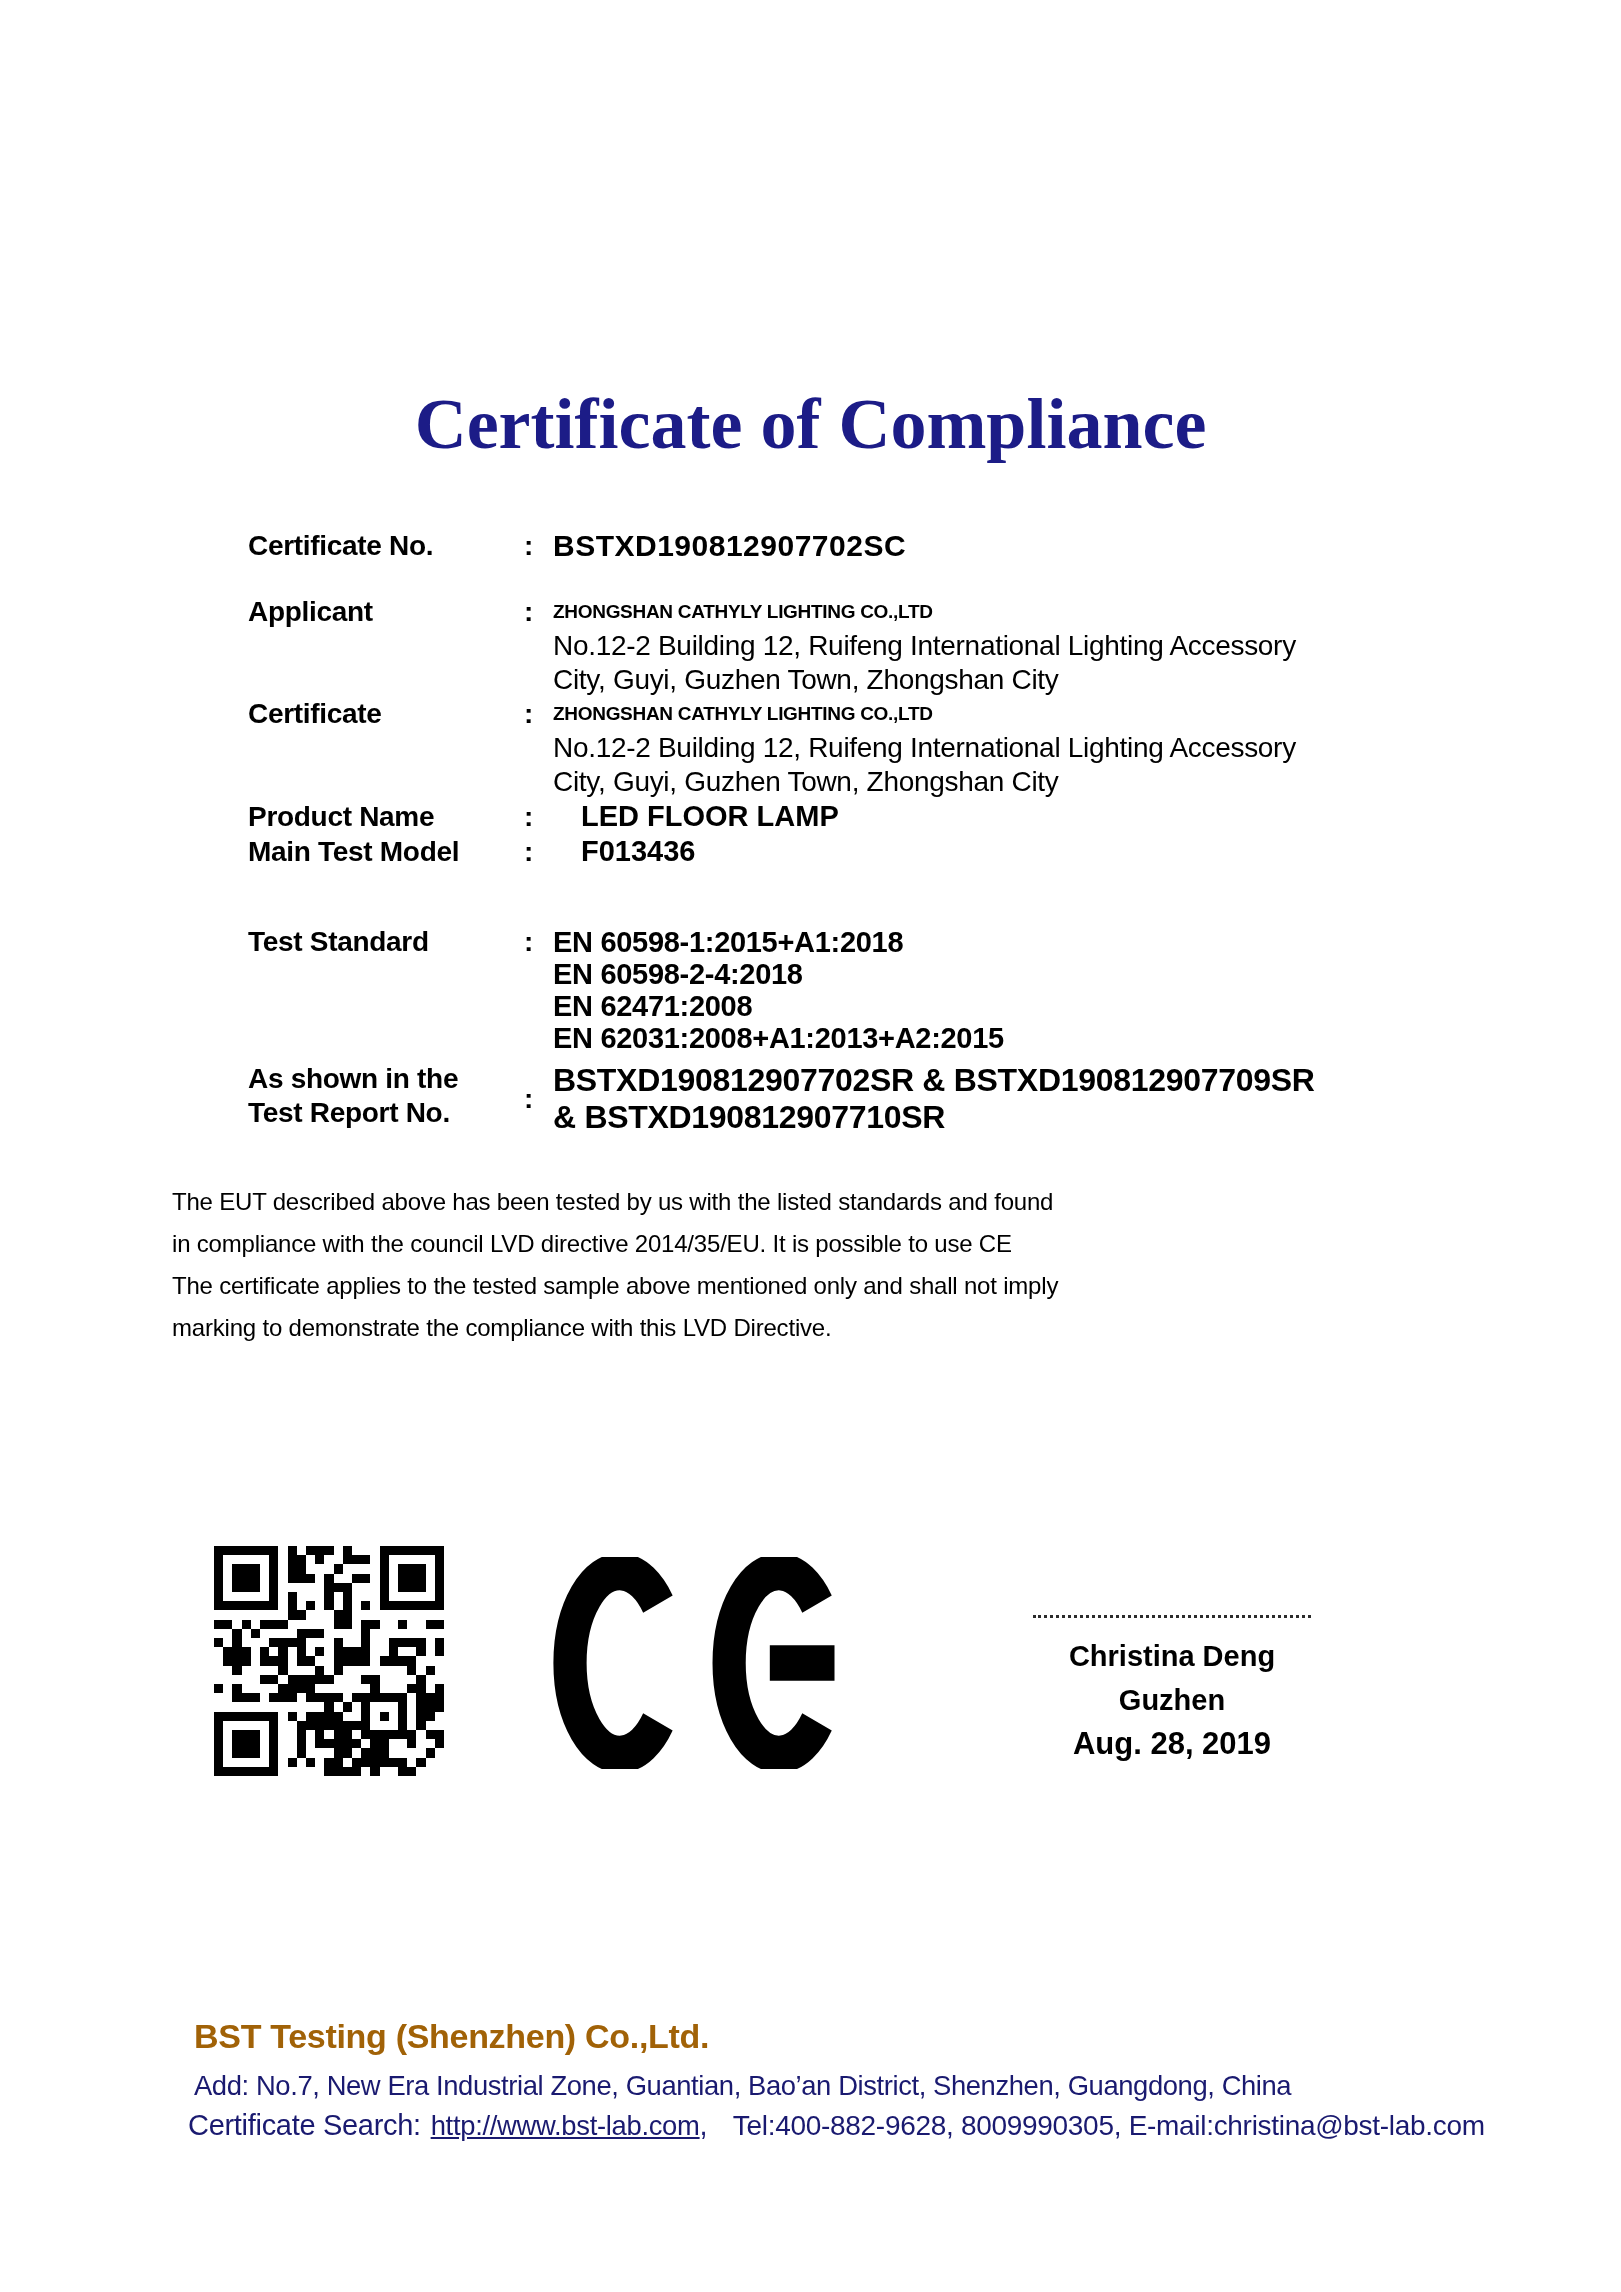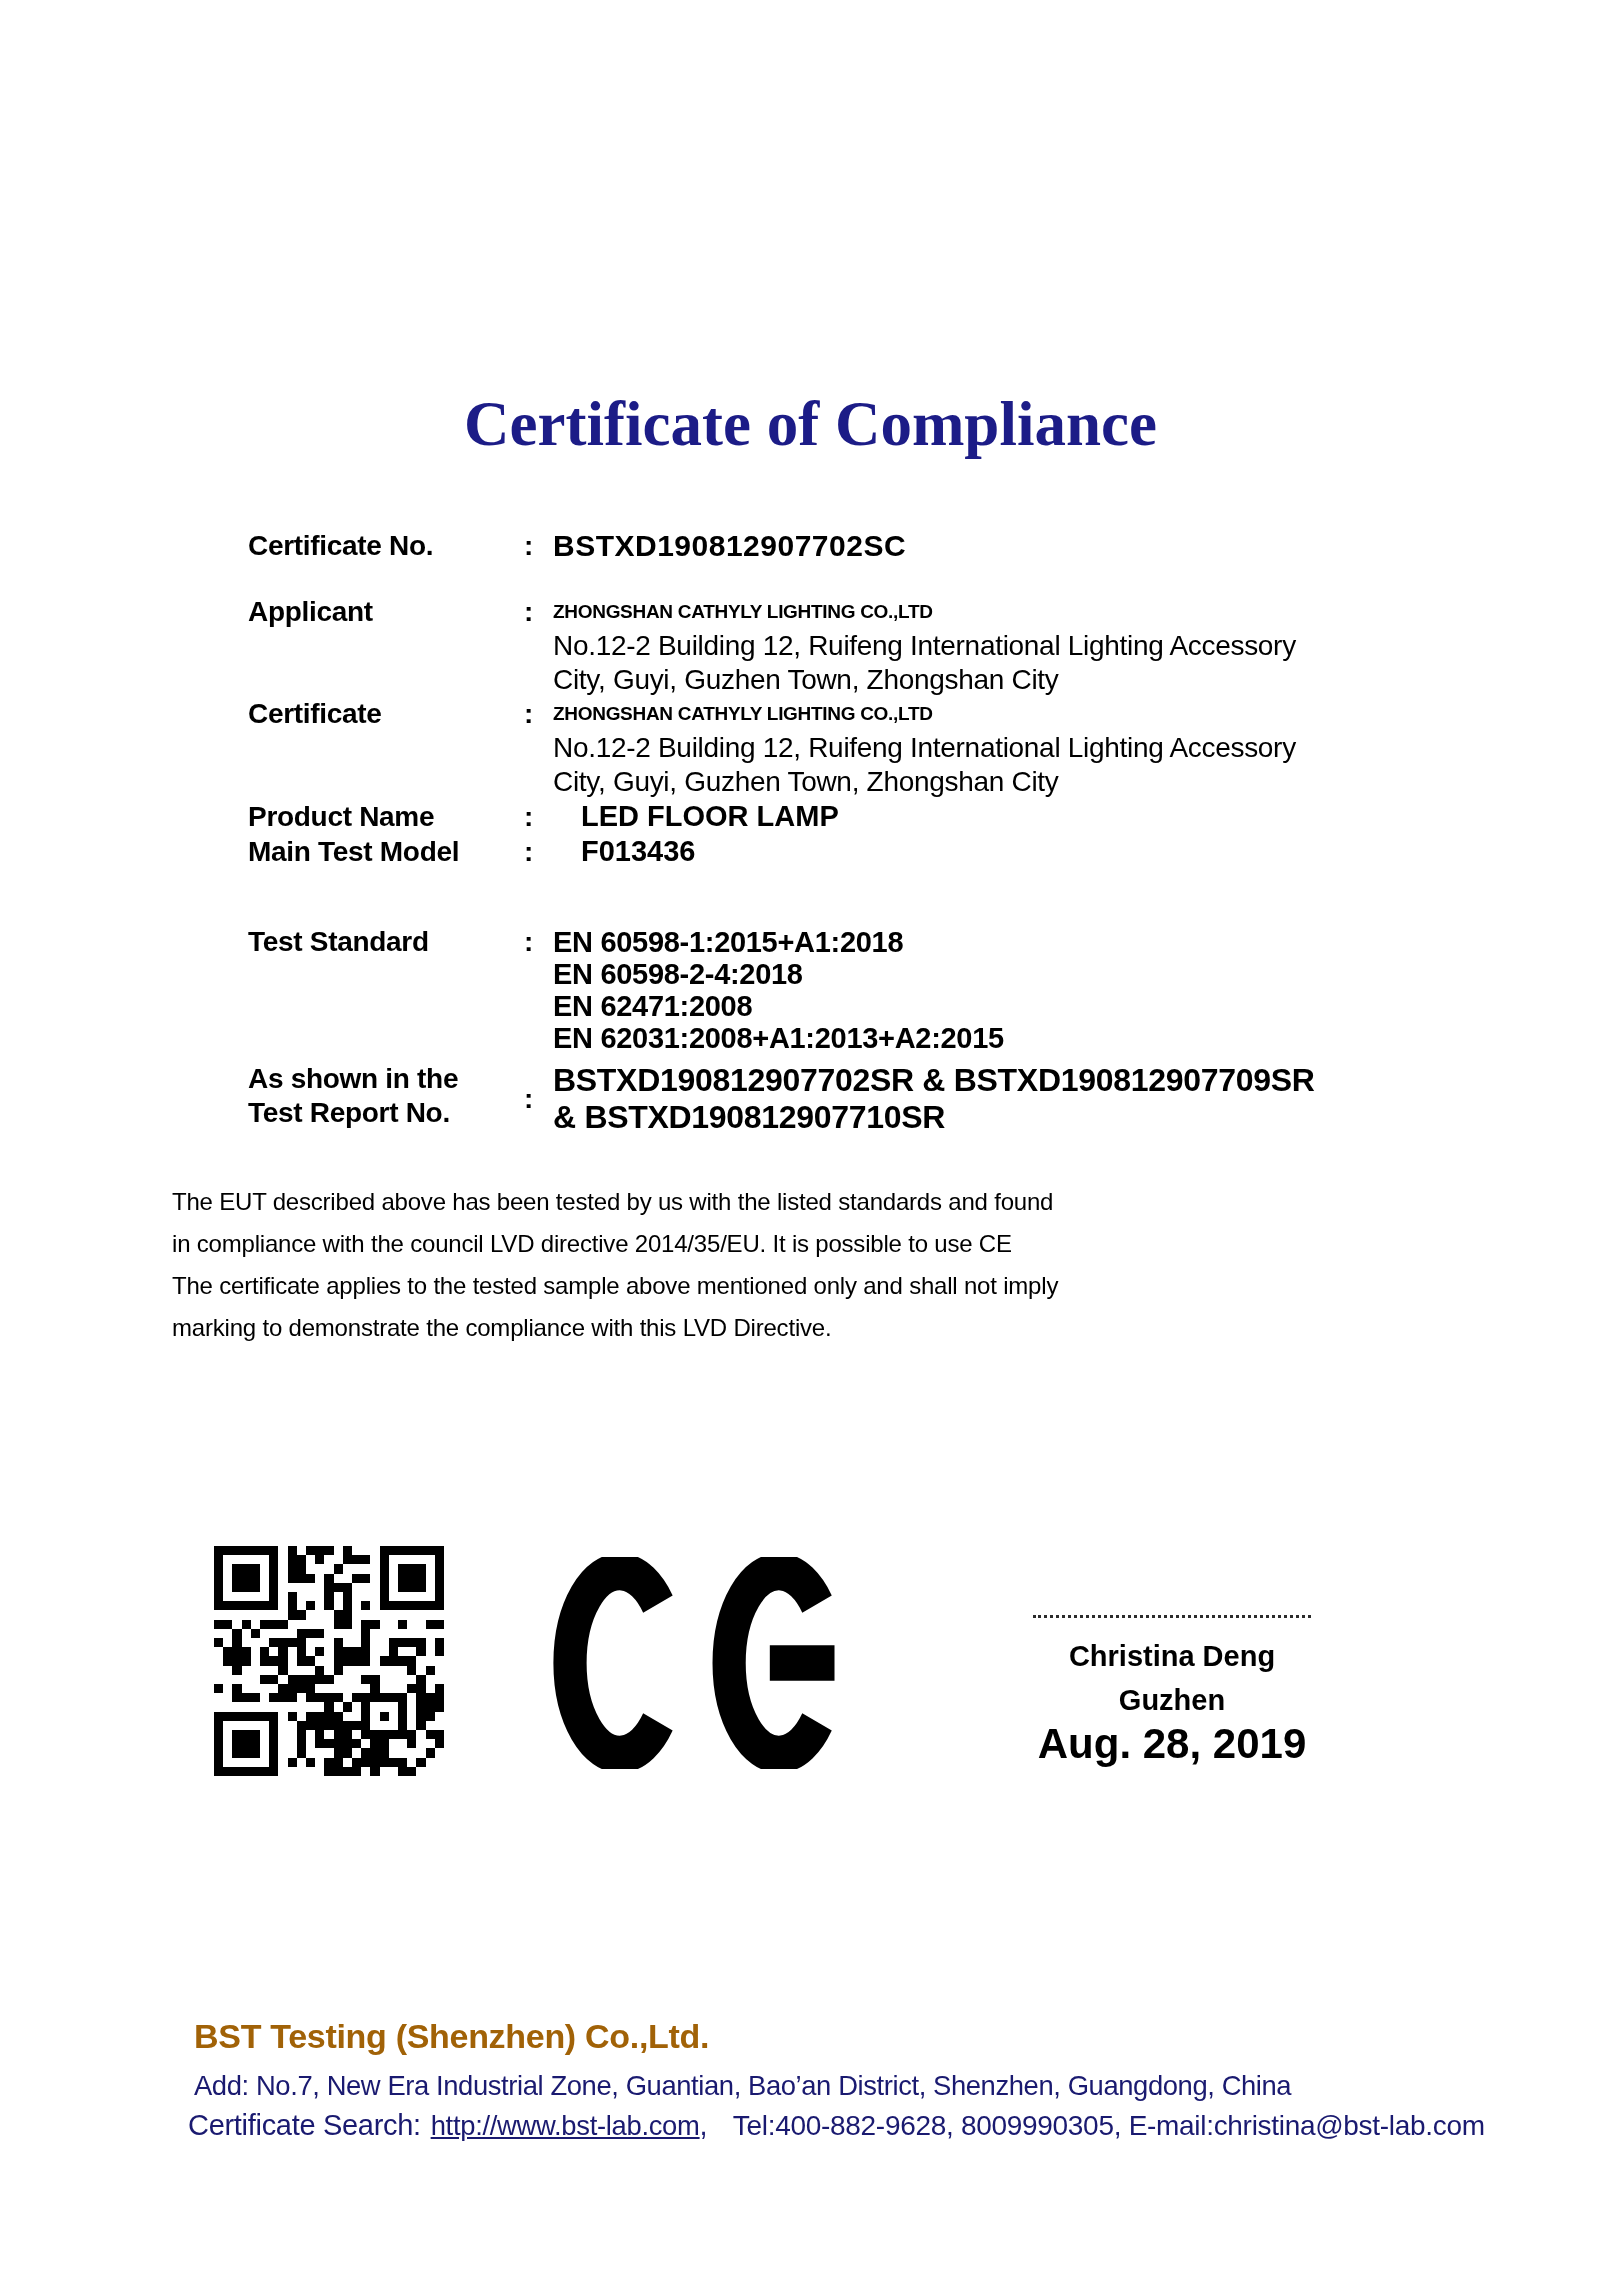--- a/index.html
+++ b/index.html
@@ -10,21 +10,21 @@
     margin:0 auto;
     overflow:hidden;
     font-family:"Liberation Sans", sans-serif;
     color:#000;
   }
   
   .title{
     position:absolute;top:370px;left:0;width:100%;
     margin:0;text-align:center;
     font-family:"Liberation Serif", serif;
-    font-weight:700;font-size:63px;line-height:108px;
+    font-weight:700;font-size:72px;line-height:108px;
     color:#1c1c87;
     letter-spacing:0px;
   }
   
   .info{position:absolute;left:248px;top:529px;width:1166px;}
   .row{display:grid;grid-template-columns:276px 29px 1fr;}
   .row .label,.row .colon{font-weight:700;font-size:28px;line-height:34px;}
   .row .label{letter-spacing:-0.3px;}
   .v-cert{font-weight:700;font-size:30px;line-height:34px;letter-spacing:0.5px;}
   .v-company{font-weight:700;font-size:19px;line-height:34px;letter-spacing:-0.3px;}
@@ -47,21 +47,21 @@
   
   .qr{position:absolute;left:214px;top:1546px;width:230px;height:230px;}
   .qr svg{width:100%;height:100%;shape-rendering:crispEdges;}
   
   .ce{position:absolute;left:553px;top:1557px;width:292px;height:212px;}
   .ce svg{width:100%;height:100%;}
   
   .signature{position:absolute;left:1019px;top:1615px;width:306px;text-align:center;}
   .dotline{width:278px;height:0;border-top:3.9px dotted #2b2b2b;margin:0 auto 15.7px auto;}
   .sig-name,.sig-role{font-weight:700;font-size:29px;line-height:44px;}
-  .sig-date{font-weight:700;font-size:42px;line-height:44px;}
+  .sig-date{font-weight:700;font-size:31px;line-height:44px;}
   
   .footer-company{
     position:absolute;left:194px;top:2017px;
     font-weight:700;font-size:34px;color:#a16207;letter-spacing:-0.3px;
   }
   .footer-address{
     position:absolute;left:194px;top:2070px;
     font-size:27.4px;color:#1a1a70;letter-spacing:-0.4px;
   }
   .footer-search{

